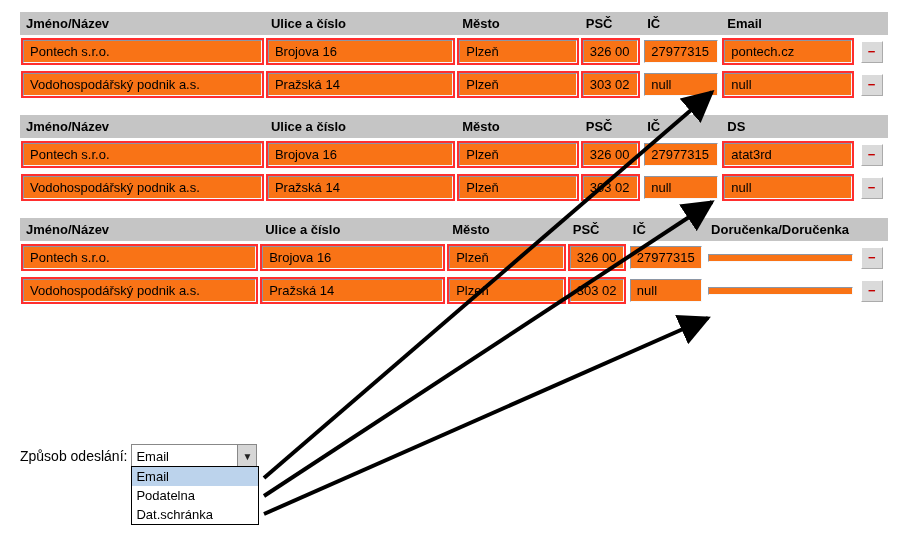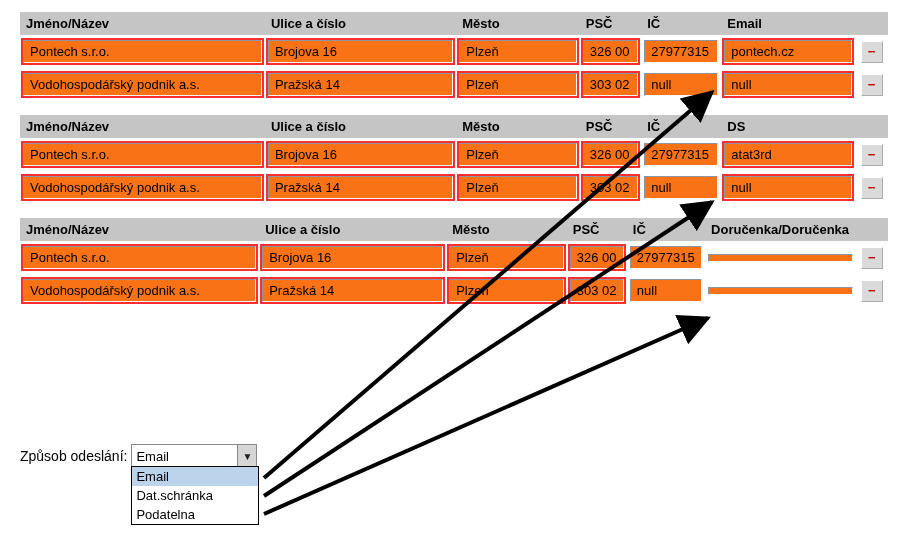--- a/index.html
+++ b/index.html
@@ -294,22 +294,22 @@
 
   <div class="send-row">
     <label>Způsob odeslání:</label>
     <div class="combo">
       <div class="combo-box">
         <span class="val">Email</span>
         <span class="arrow">▼</span>
       </div>
       <div class="combo-list">
         <div class="opt sel">Email</div>
+        <div class="opt">Podatelna</div>
         <div class="opt">Dat.schránka</div>
-        <div class="opt">Podatelna</div>
       </div>
     </div>
   </div>
 
   <svg class="arrows">
     <defs>
       <marker id="ah" viewBox="0 0 10 10" refX="9" refY="5" markerWidth="8" markerHeight="8" orient="auto-start-reverse">
         <path d="M 0 0 L 10 5 L 0 10 z" fill="#000"></path>
       </marker>
     </defs>

